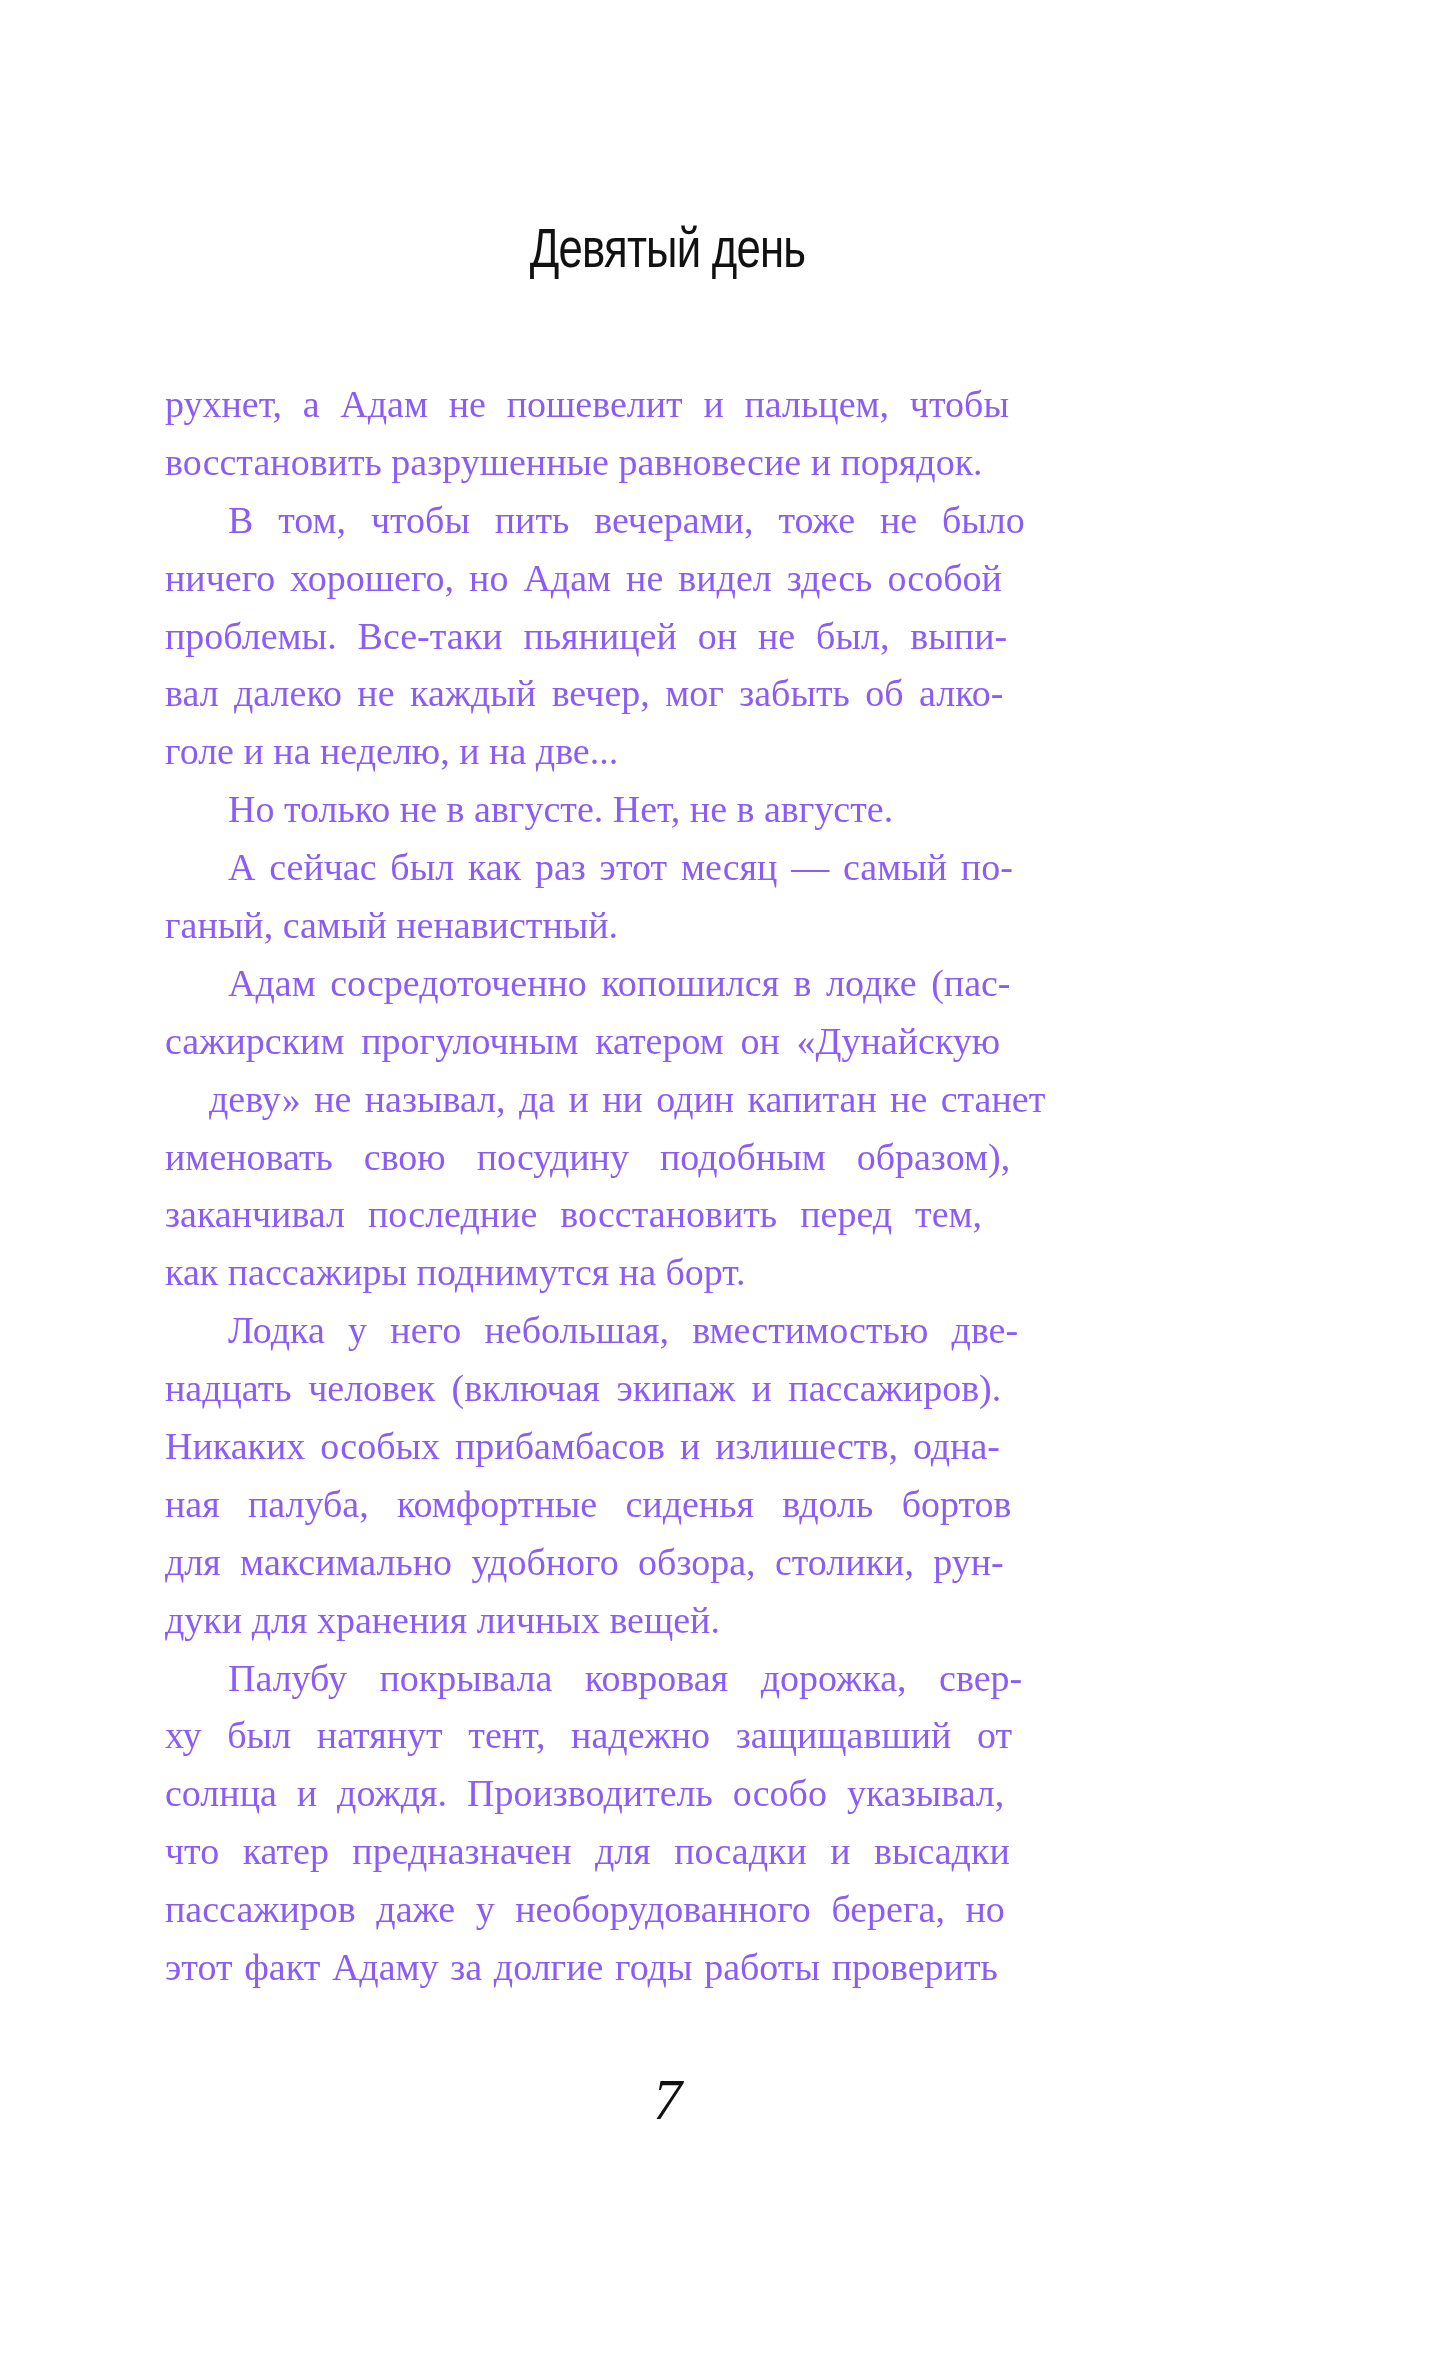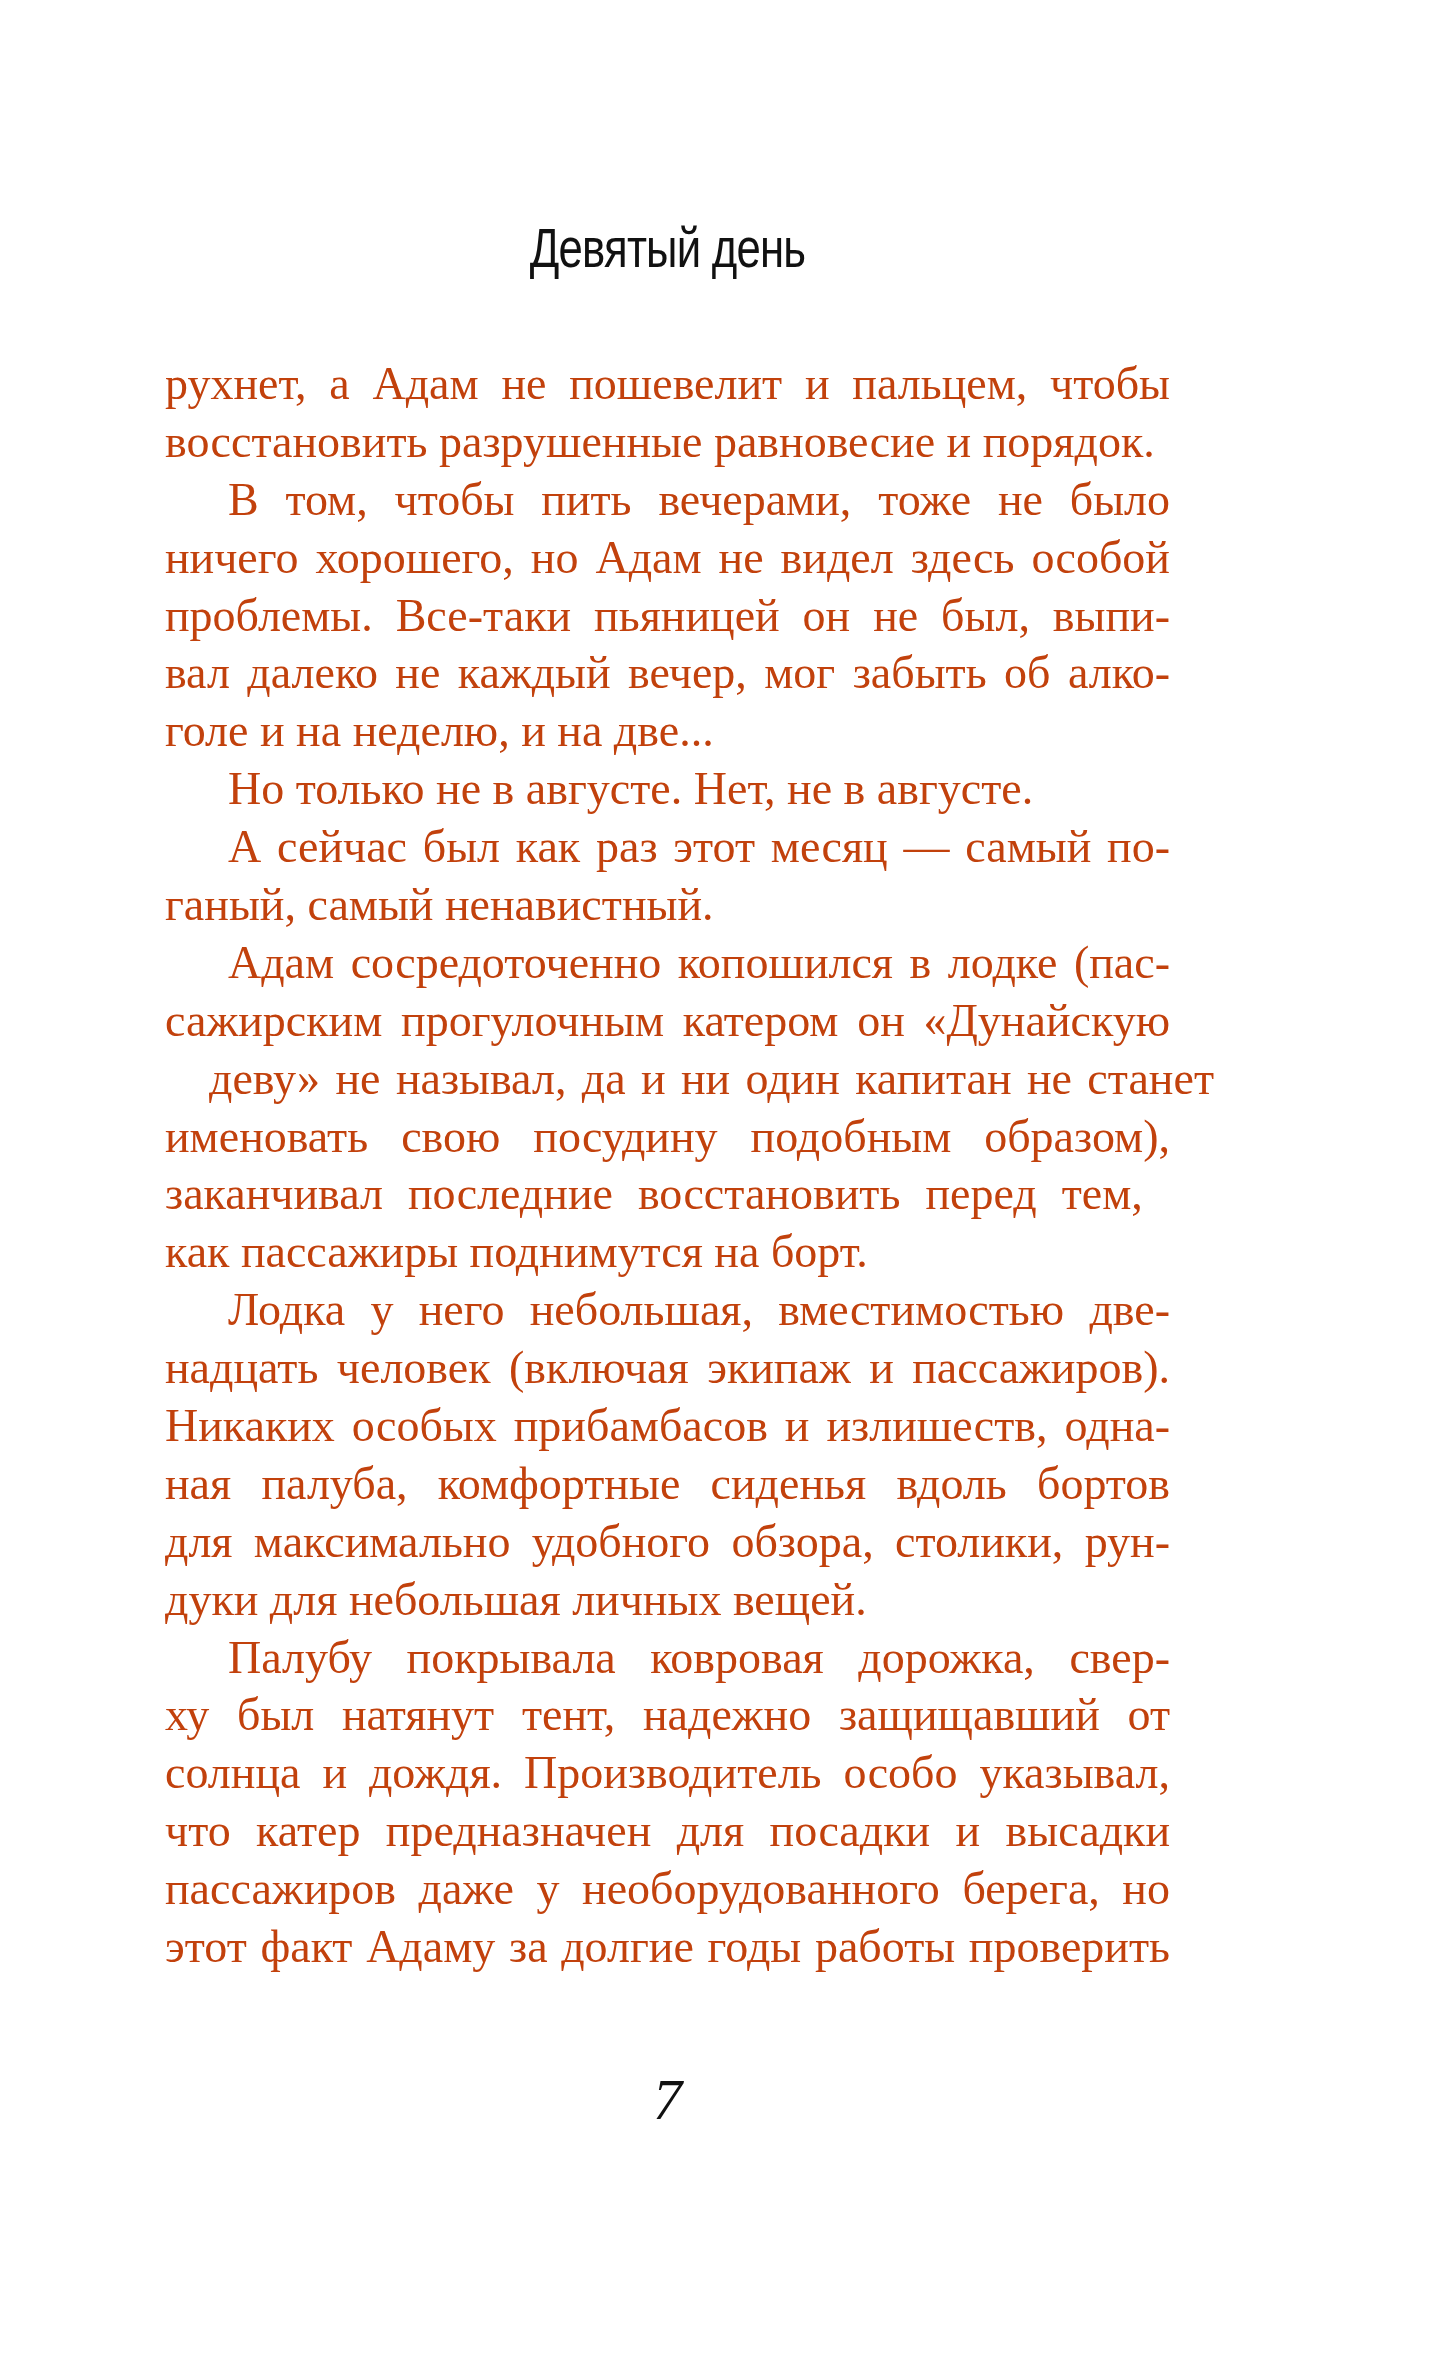--- a/index.html
+++ b/index.html
@@ -33,26 +33,26 @@
       line-height: 64px;
       letter-spacing: -1px;
       transform: scaleX(0.78);
       transform-origin: 50% 50%;
       color: #111111;
       white-space: nowrap;
     }
     .text-block {
       position: absolute;
       left: 165px;
-      top: 355px;
+      top: 376px;
       width: 1005px;
       font-family: "Liberation Serif", "DejaVu Serif", serif;
-      font-size: 46px;
+      font-size: 38px;
       line-height: 57.9px;
-      color: #c2410c;
+      color: #8b5cf6;
     }
     .line {
       display: block;
       height: 57.9px;
       white-space: nowrap;
       text-align: justify;
       text-align-last: justify;
       overflow: visible;
     }
     .line.indent {
@@ -96,21 +96,21 @@
       <span class="line" style="word-spacing: 7.23828px; text-align: left; text-align-last: left;">сажирским прогулочным катером он «Дунайскую</span>
       <span class="line" style="word-spacing: 3.86632px; text-align: left; text-align-last: left; margin-left: 44px;">деву» не называл, да и ни один капитан не станет</span>
       <span class="line" style="word-spacing: 21.4492px; text-align: left; text-align-last: left;">именовать свою посудину подобным образом),</span>
       <span class="line" style="word-spacing: 13.4922px; text-align: left; text-align-last: left;">заканчивал последние восстановить перед тем,</span>
       <span class="line last">как пассажиры поднимутся на борт.</span>
       <span class="line indent" style="word-spacing: 13.7656px; text-align: left; text-align-last: left;">Лодка у него небольшая, вместимостью две-</span>
       <span class="line" style="word-spacing: 6.9625px; text-align: left; text-align-last: left;">надцать человек (включая экипаж и пассажиров).</span>
       <span class="line" style="word-spacing: 5.5px; text-align: left; text-align-last: left;">Никаких особых прибамбасов и излишеств, одна-</span>
       <span class="line" style="word-spacing: 18.7563px; text-align: left; text-align-last: left;">ная палуба, комфортные сиденья вдоль бортов</span>
       <span class="line" style="word-spacing: 9.84375px; text-align: left; text-align-last: left;">для максимально удобного обзора, столики, рун-</span>
-      <span class="line last">дуки для небольшая личных вещей.</span>
+      <span class="line last">дуки для хранения личных вещей.</span>
       <span class="line indent" style="word-spacing: 23.0352px; text-align: left; text-align-last: left;">Палубу покрывала ковровая дорожка, свер-</span>
       <span class="line" style="word-spacing: 16.2318px; text-align: left; text-align-last: left;">ху был натянут тент, надежно защищавший от</span>
       <span class="line" style="word-spacing: 10.4594px; text-align: left; text-align-last: left;">солнца и дождя. Производитель особо указывал,</span>
       <span class="line" style="word-spacing: 13.9193px; text-align: left; text-align-last: left;">что катер предназначен для посадки и высадки</span>
       <span class="line" style="word-spacing: 11.05px; text-align: left; text-align-last: left;">пассажиров даже у необорудованного берега, но</span>
       <span class="line" style="word-spacing: 2.16964px; text-align: left; text-align-last: left;">этот факт Адаму за долгие годы работы проверить</span>
     </div>
 
   <div class="page-number">7</div>
 </div>

